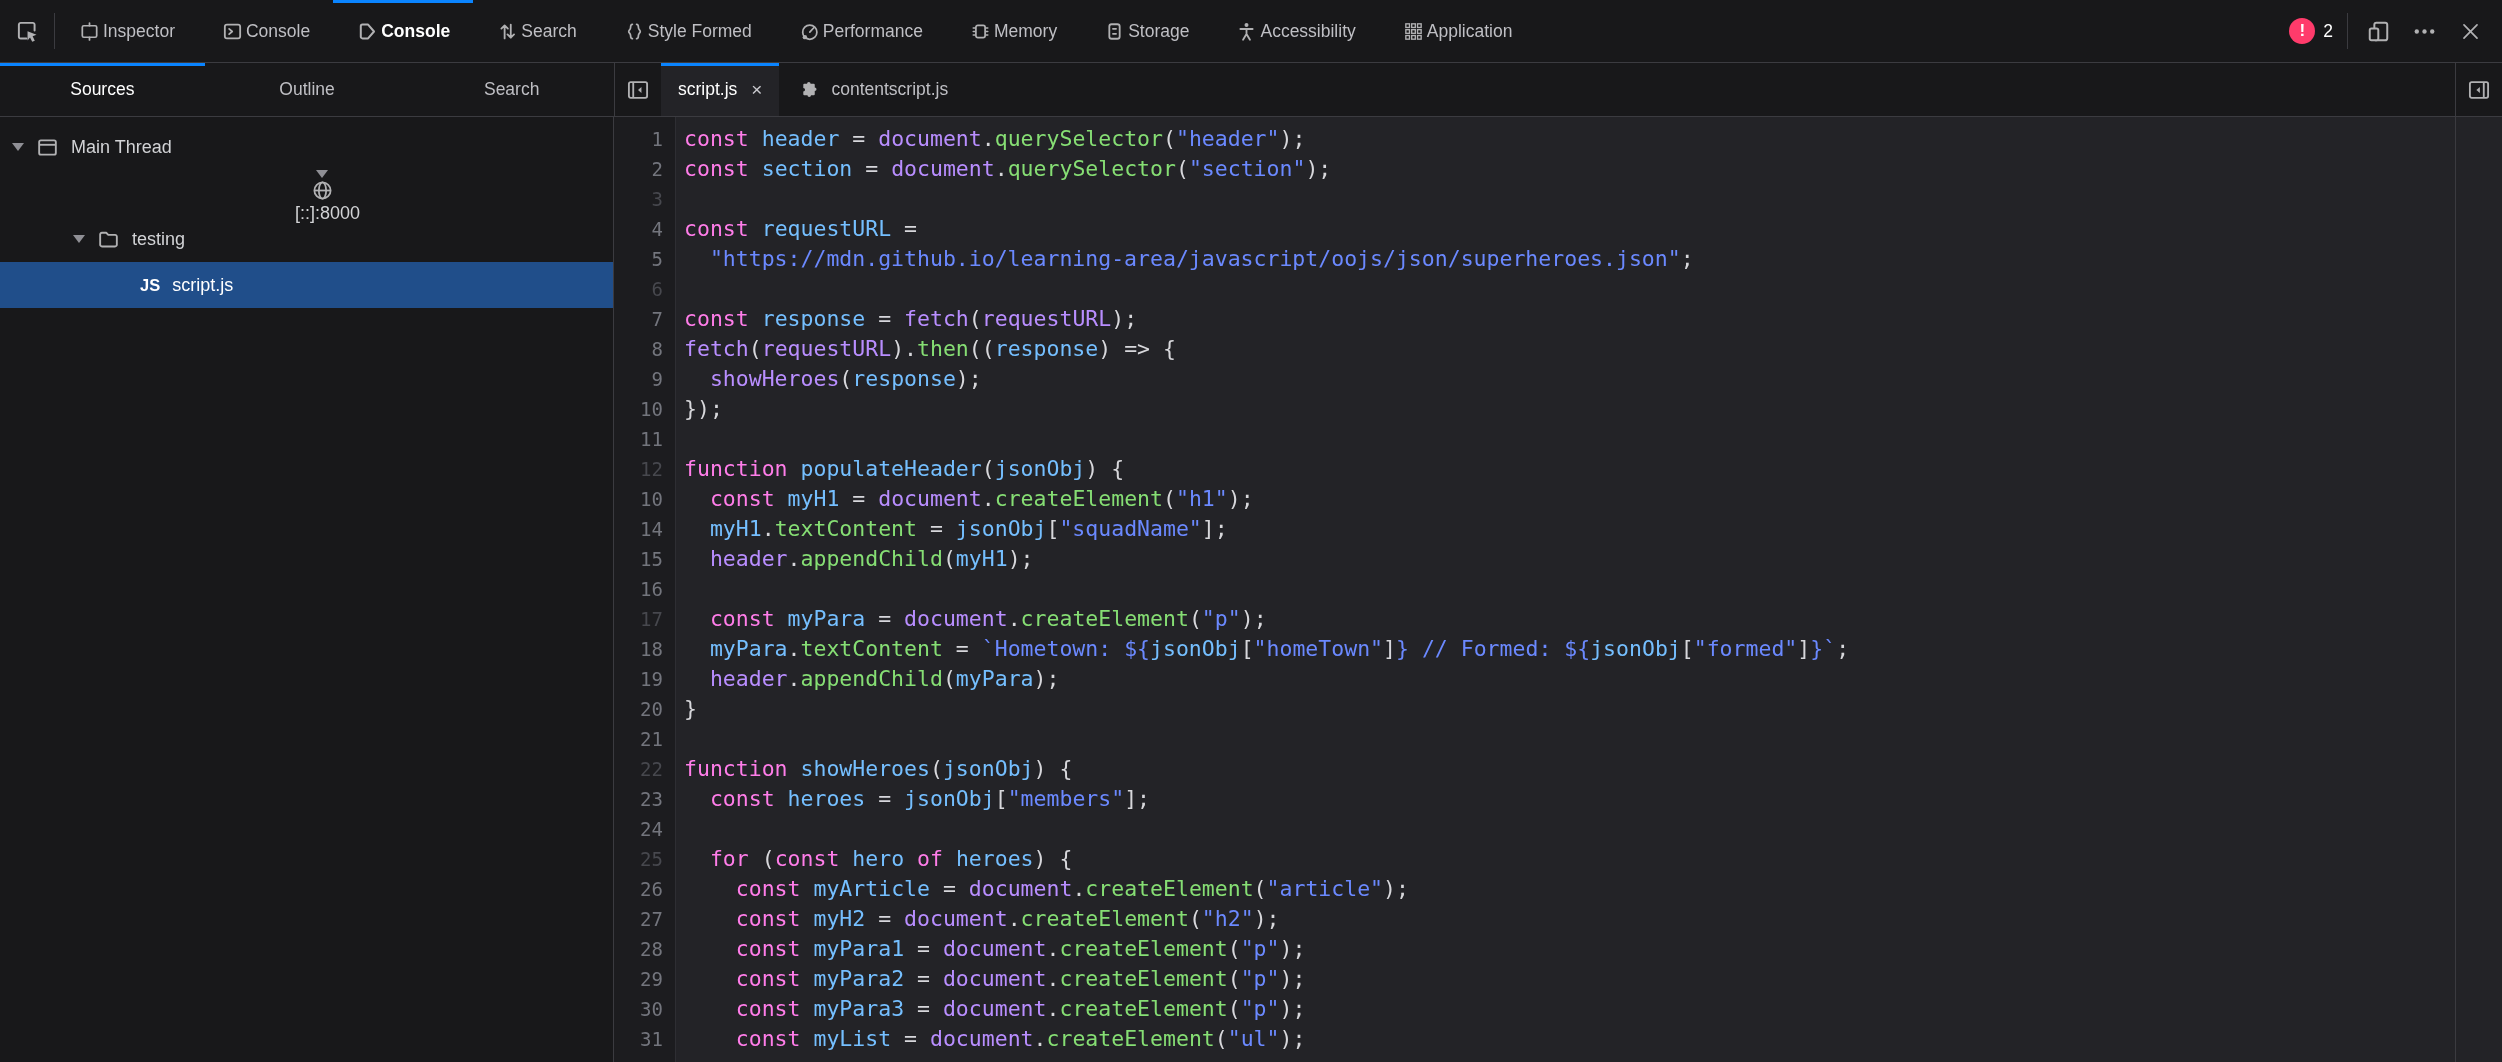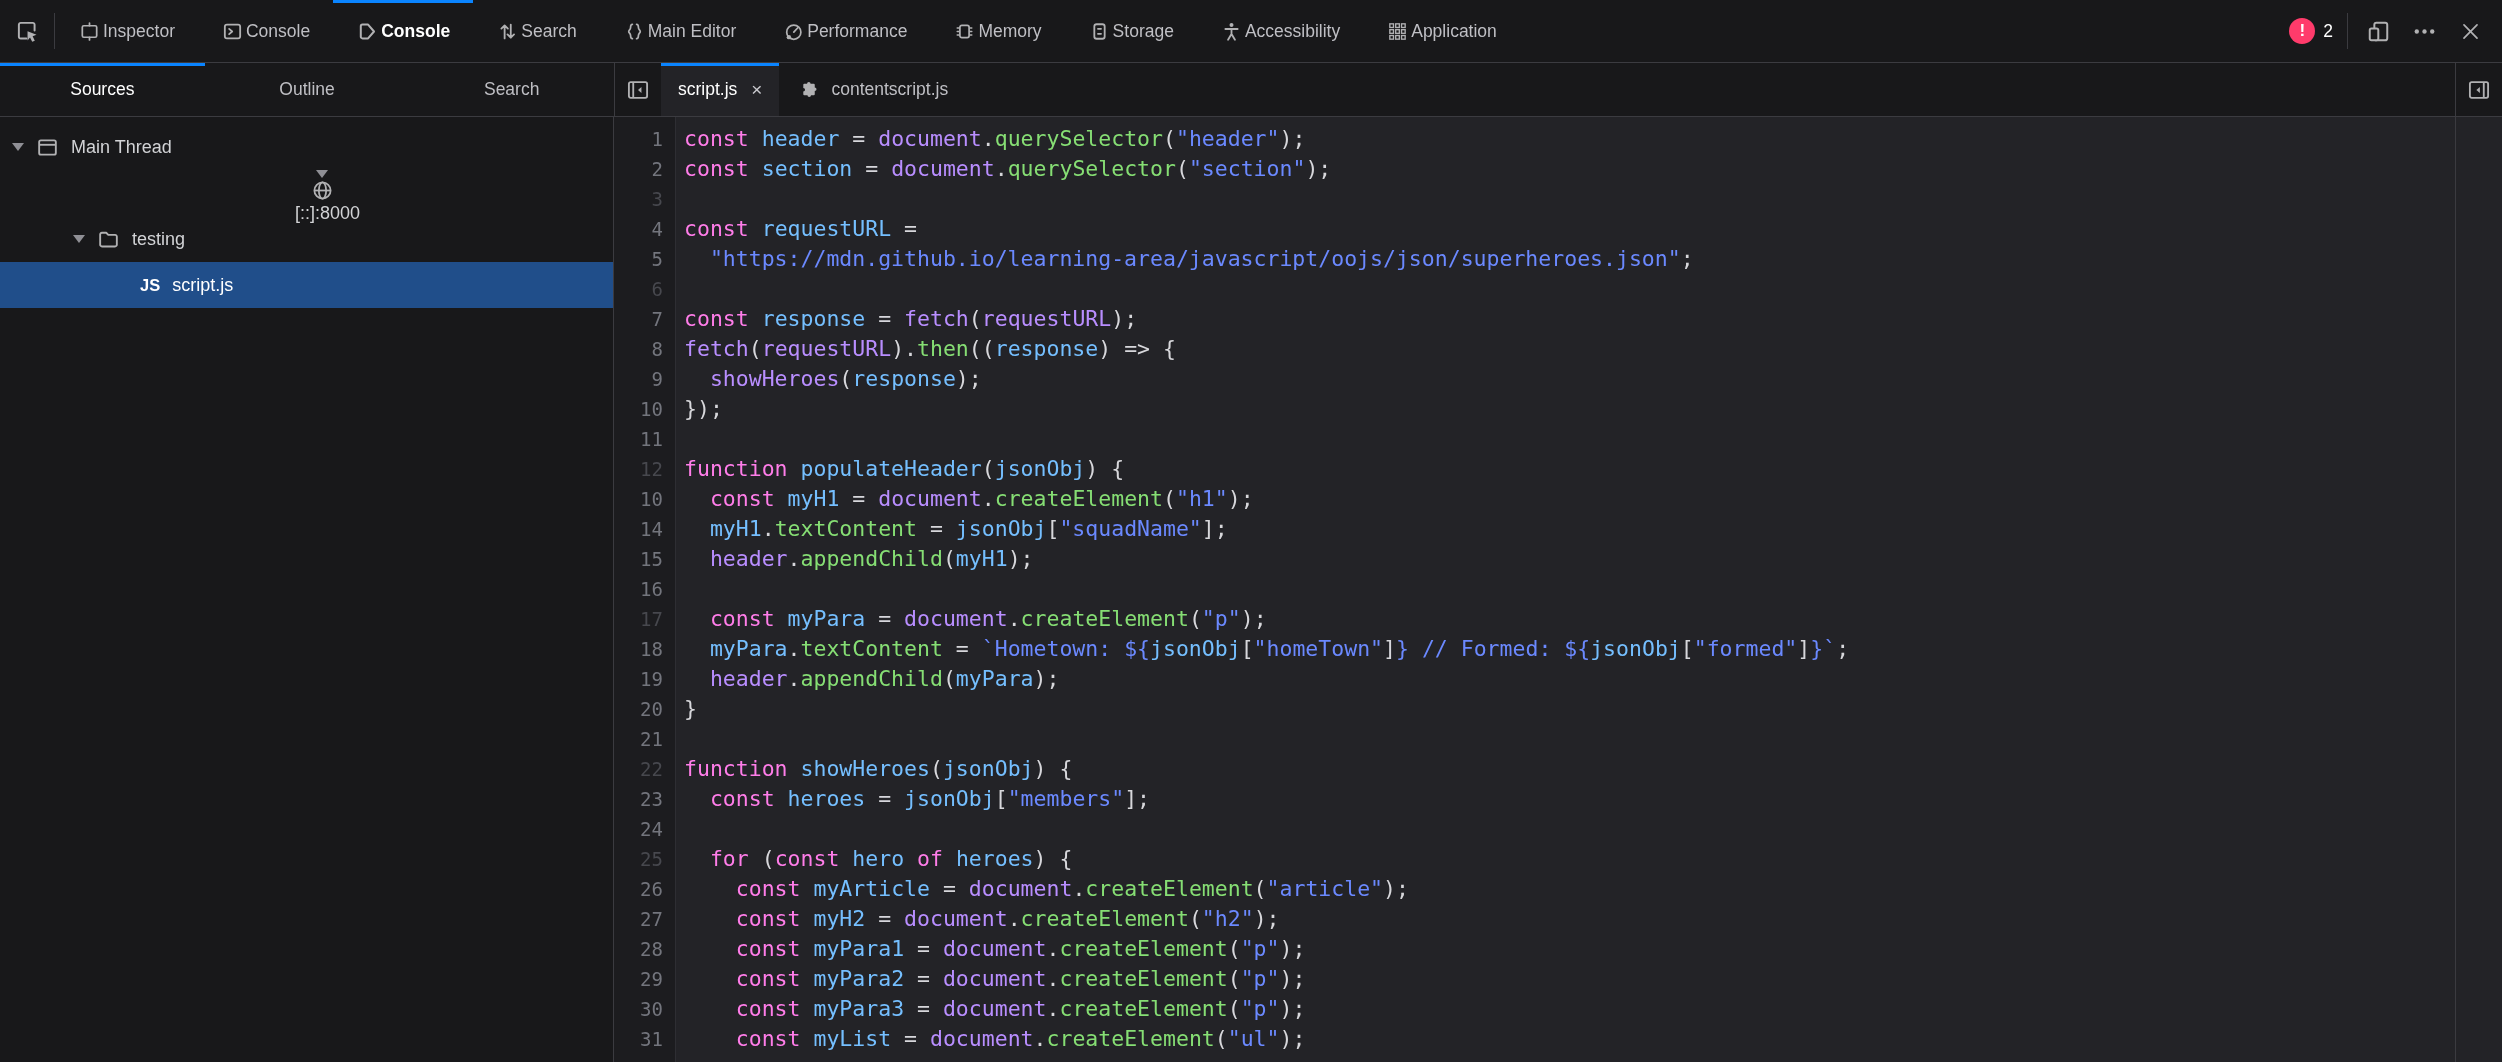--- a/index.html
+++ b/index.html
@@ -219,21 +219,21 @@
       <div class="tool-tab">
         <svg width="23" height="23" viewBox="0 0 24 24" class="icon">
           <use href="#sym-network"></use>
         </svg>
         <span>Search</span>
       </div>
       <div class="tool-tab">
         <svg width="23" height="23" viewBox="0 0 24 24" class="icon">
           <use href="#sym-style-editor"></use>
         </svg>
-        <span>Main Editor</span>
+        <span>Style Formed</span>
       </div>
       <div class="tool-tab">
         <svg width="23" height="23" viewBox="0 0 24 24" class="icon">
           <use href="#sym-performance"></use>
         </svg>
         <span>Performance</span>
       </div>
       <div class="tool-tab">
         <svg width="23" height="23" viewBox="0 0 24 24" class="icon">
           <use href="#sym-memory"></use>

